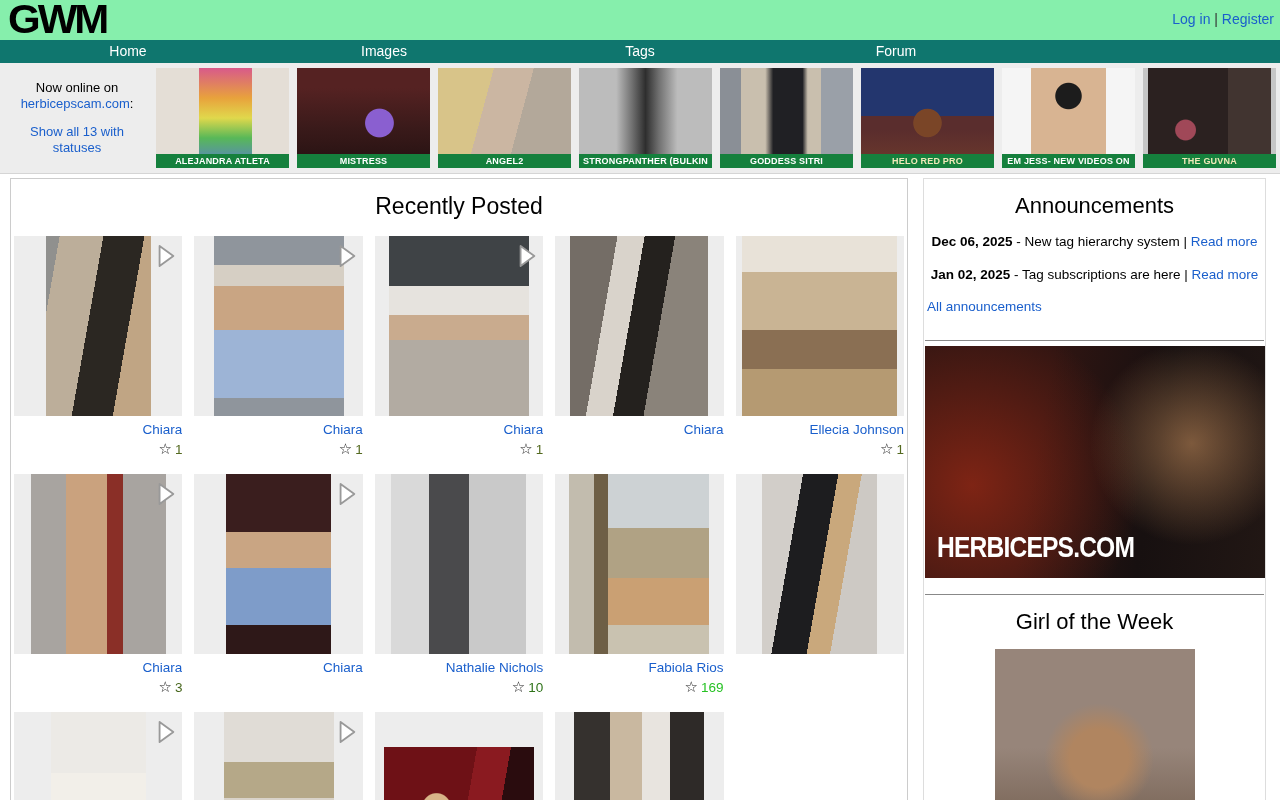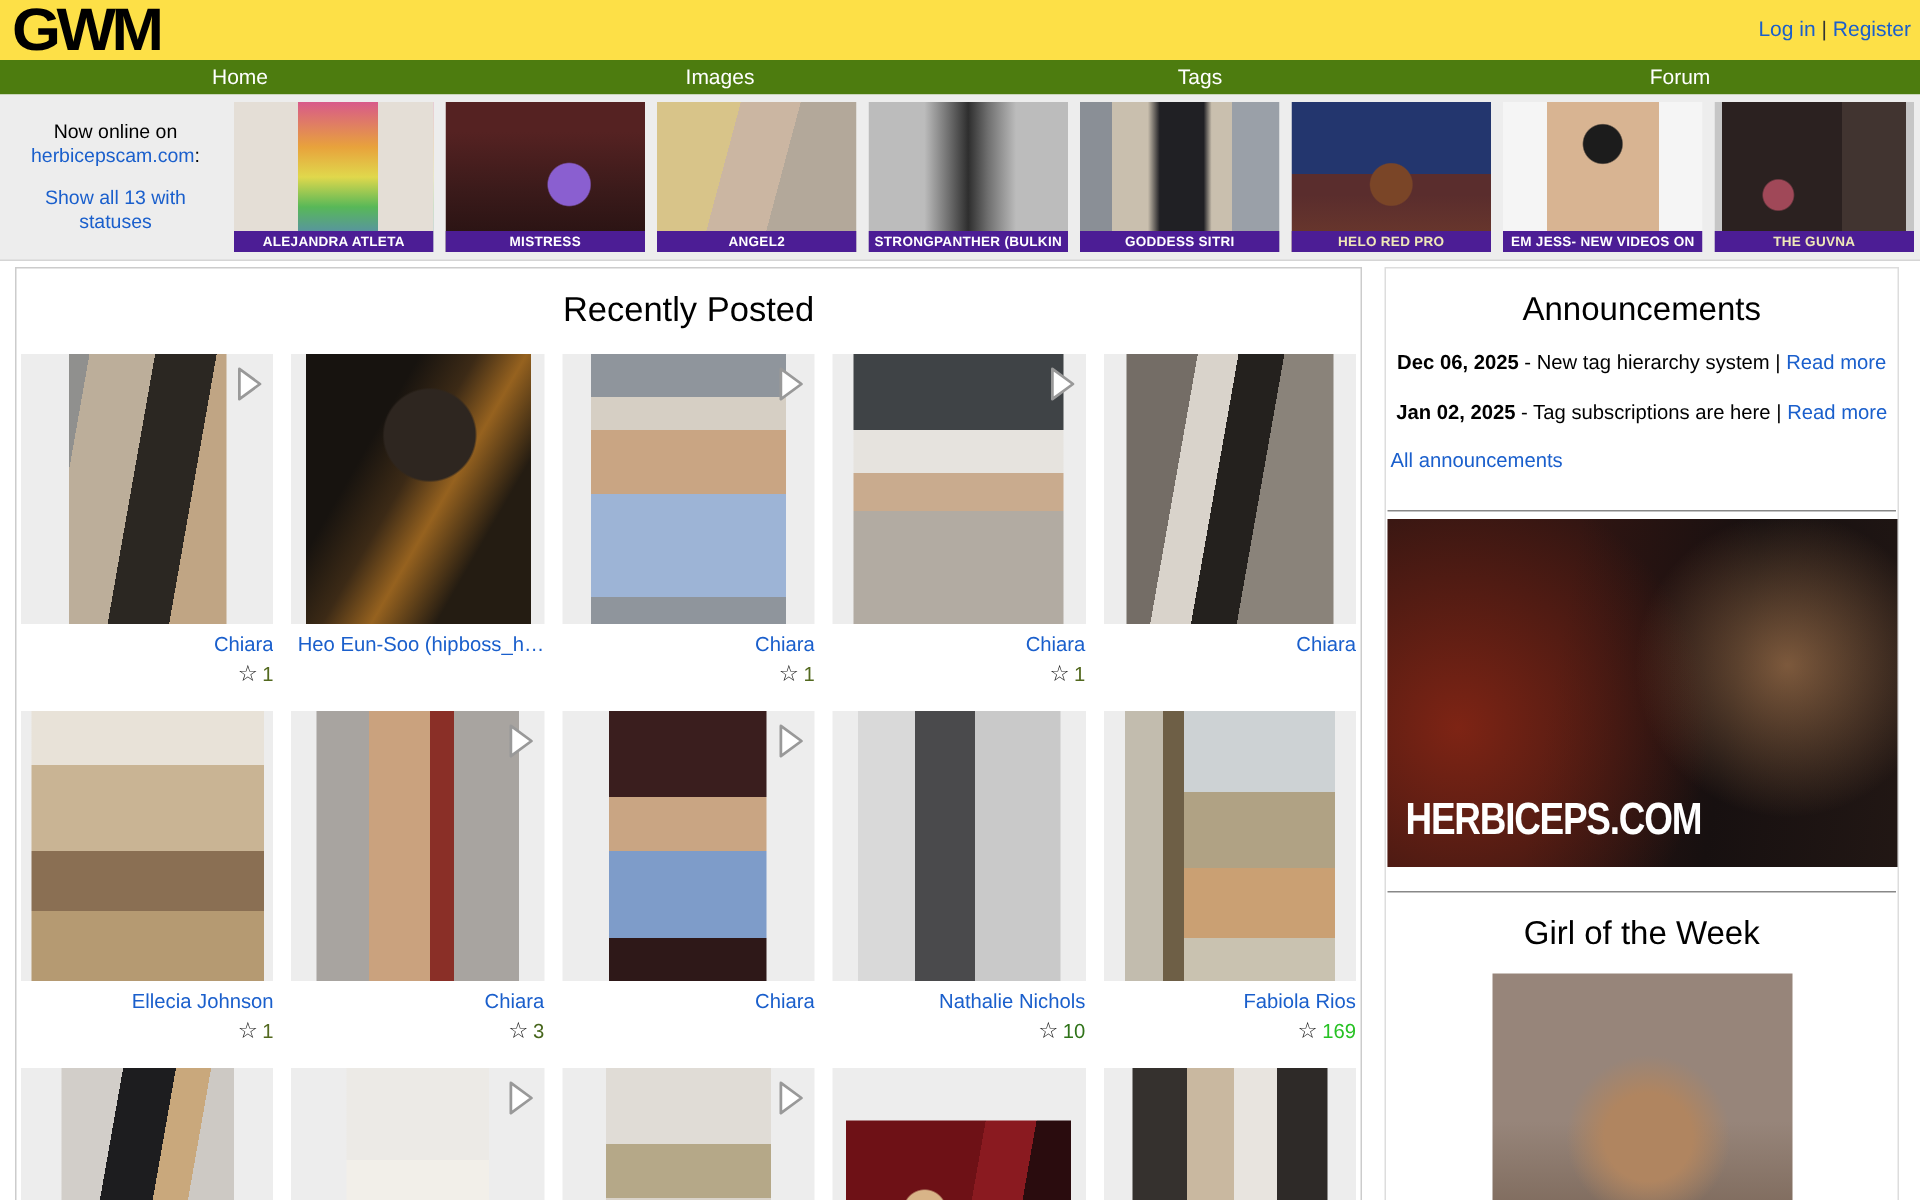--- a/index.html
+++ b/index.html
@@ -1,39 +1,39 @@
 <!DOCTYPE html>
 <html><head>
 <meta charset="utf-8">
 <style>
   * { margin:0; padding:0; box-sizing:border-box; }
   html,body { width:1280px; height:800px; overflow:hidden; background:#fff;
               font-family:"Liberation Sans", sans-serif; }
   a { text-decoration:none; }
 
   
-  .topbar { height:40px; position:relative; background:#fde047; }
+  .topbar { height:40px; position:relative; background:#86efac; }
   .logo { position:absolute; left:8px; top:-4px; font-size:42px; font-weight:900;
           letter-spacing:-3px; color:#000; transform:scaleY(.95); }
   .auth { position:absolute; right:6px; top:11px; font-size:14px; color:#333; }
   .auth a { color:#1a5fcc; }
 
   
-  .nav { height:23px; background:#4d7c0f; display:grid; grid-template-columns:repeat(4,1fr); }
+  .nav { height:23px; background:#0f766e; display:grid; grid-template-columns:repeat(5,1fr); }
   .nav a { color:#fff; font-size:14px; text-align:center; line-height:23px; }
 
   
   .strip { height:111px; background:#ededed; border-bottom:1px solid #d5d5d5;
            display:flex; align-items:center; gap:8px; padding:0 6px; }
   .strip-info { width:142px; flex:0 0 142px; font-size:13px; text-align:center;
                 color:#000; line-height:1.25; }
   .strip-info a { color:#1a5fcc; }
   .strip-info .gap { height:12px; }
   .cam { position:relative; width:133px; height:100px; flex:0 0 133px; overflow:hidden; }
-  .cam-label { position:absolute; left:0; right:0; bottom:0; height:14px; background:#4c1d95;
+  .cam-label { position:absolute; left:0; right:0; bottom:0; height:14px; background:#15803d;
                color:#fff; font-size:9px; font-weight:bold; text-align:center;
                line-height:14px; white-space:nowrap; overflow:hidden; letter-spacing:.2px; }
   .cam-art { position:absolute; inset:0; }
   .s0 { background:linear-gradient(180deg,#d85a8a,#e8a23c 30%,#e0d84c 50%,#58b858 70%,#5878d8),
         linear-gradient(90deg,#e4ded6 0 32%,rgba(0,0,0,0) 32% 72%,#e4ded6 72%); background-blend-mode:normal; }
   .s0 { background:linear-gradient(90deg,#e4ded6 0 32%,rgba(228,222,214,0) 32% 72%,#e4ded6 72%),
         linear-gradient(180deg,#d85a8a,#e8a23c 30%,#e0d84c 50%,#58b858 70%,#5878d8); }
   .s1 { background:radial-gradient(circle at 62% 55%, #8a5fd0 0 14%, rgba(0,0,0,0) 15%),
         linear-gradient(180deg,#552222 0 20%,#3a1a1a 60%,#241111); }
   .s2 { background:linear-gradient(105deg,#d8c489 0 35%,#cbb6a2 35% 60%,#b3a89a 60%); }
@@ -175,26 +175,20 @@
         <div class="thumb">
           <div class="art p0"></div>
           <svg class="play" width="22" height="28" viewBox="0 0 24 30">
               <path d="M5 4 L20 15 L5 26 Z" fill="#fff" stroke="#999" stroke-width="2" stroke-linejoin="round"></path>
             </svg>
         </div>
         <div class="cap"><a href="#">Chiara</a></div>
         <div class="stars"><span class="glyph">☆</span><span style="color:#53691f">1</span></div>
       </div>
 
-      <div class="cell">
-        <div class="thumb">
-          <div class="art p1"></div>
-        </div>
-        <div class="cap"><a href="#">Heo Eun-Soo (hipboss_h…</a></div>
-      </div>
 
       <div class="cell">
         <div class="thumb">
           <div class="art p2"></div>
           <svg class="play" width="22" height="28" viewBox="0 0 24 30">
               <path d="M5 4 L20 15 L5 26 Z" fill="#fff" stroke="#999" stroke-width="2" stroke-linejoin="round"></path>
             </svg>
         </div>
         <div class="cap"><a href="#">Chiara</a></div>
         <div class="stars"><span class="glyph">☆</span><span style="color:#53691f">1</span></div>

